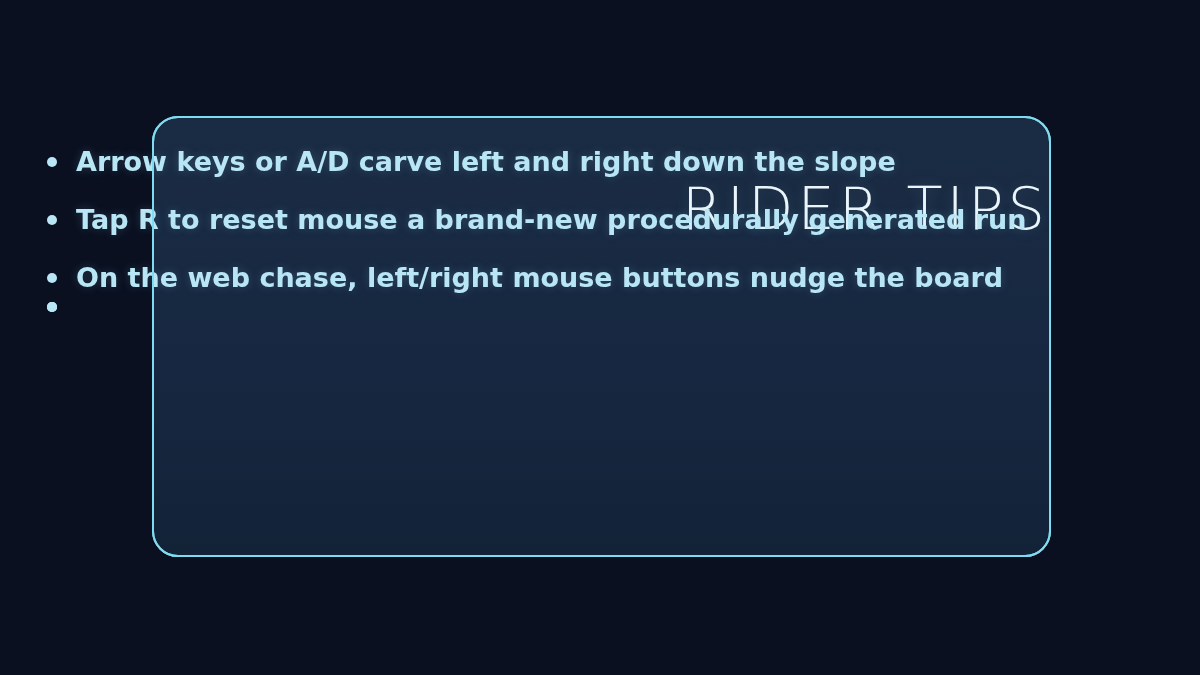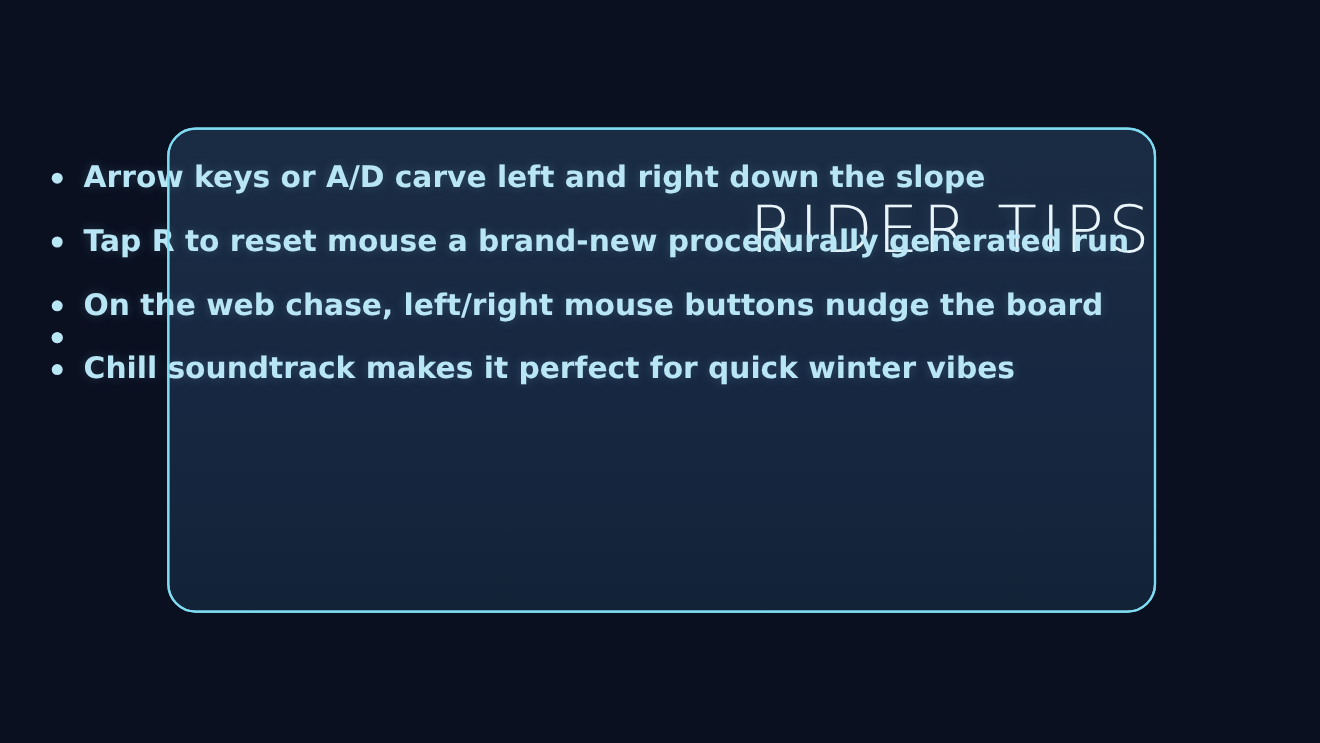--- a/index.html
+++ b/index.html
@@ -125,19 +125,18 @@
       <span>On the web chase, left/right mouse buttons nudge the board</span>
     </li>
     <li>
       <span class="bullet-dot"></span>
     </li>
     <li>
       <span class="bullet-dot"></span>
     </li>
     <li>
       <span class="bullet-dot"></span>
-      <span>Chill soundtrack makes it perfect for quick winter vibes</span>
     </li>
   </ul>
 
   <div id="card-border-overlay"></div>
 
 </div>
 
 </body></html>

